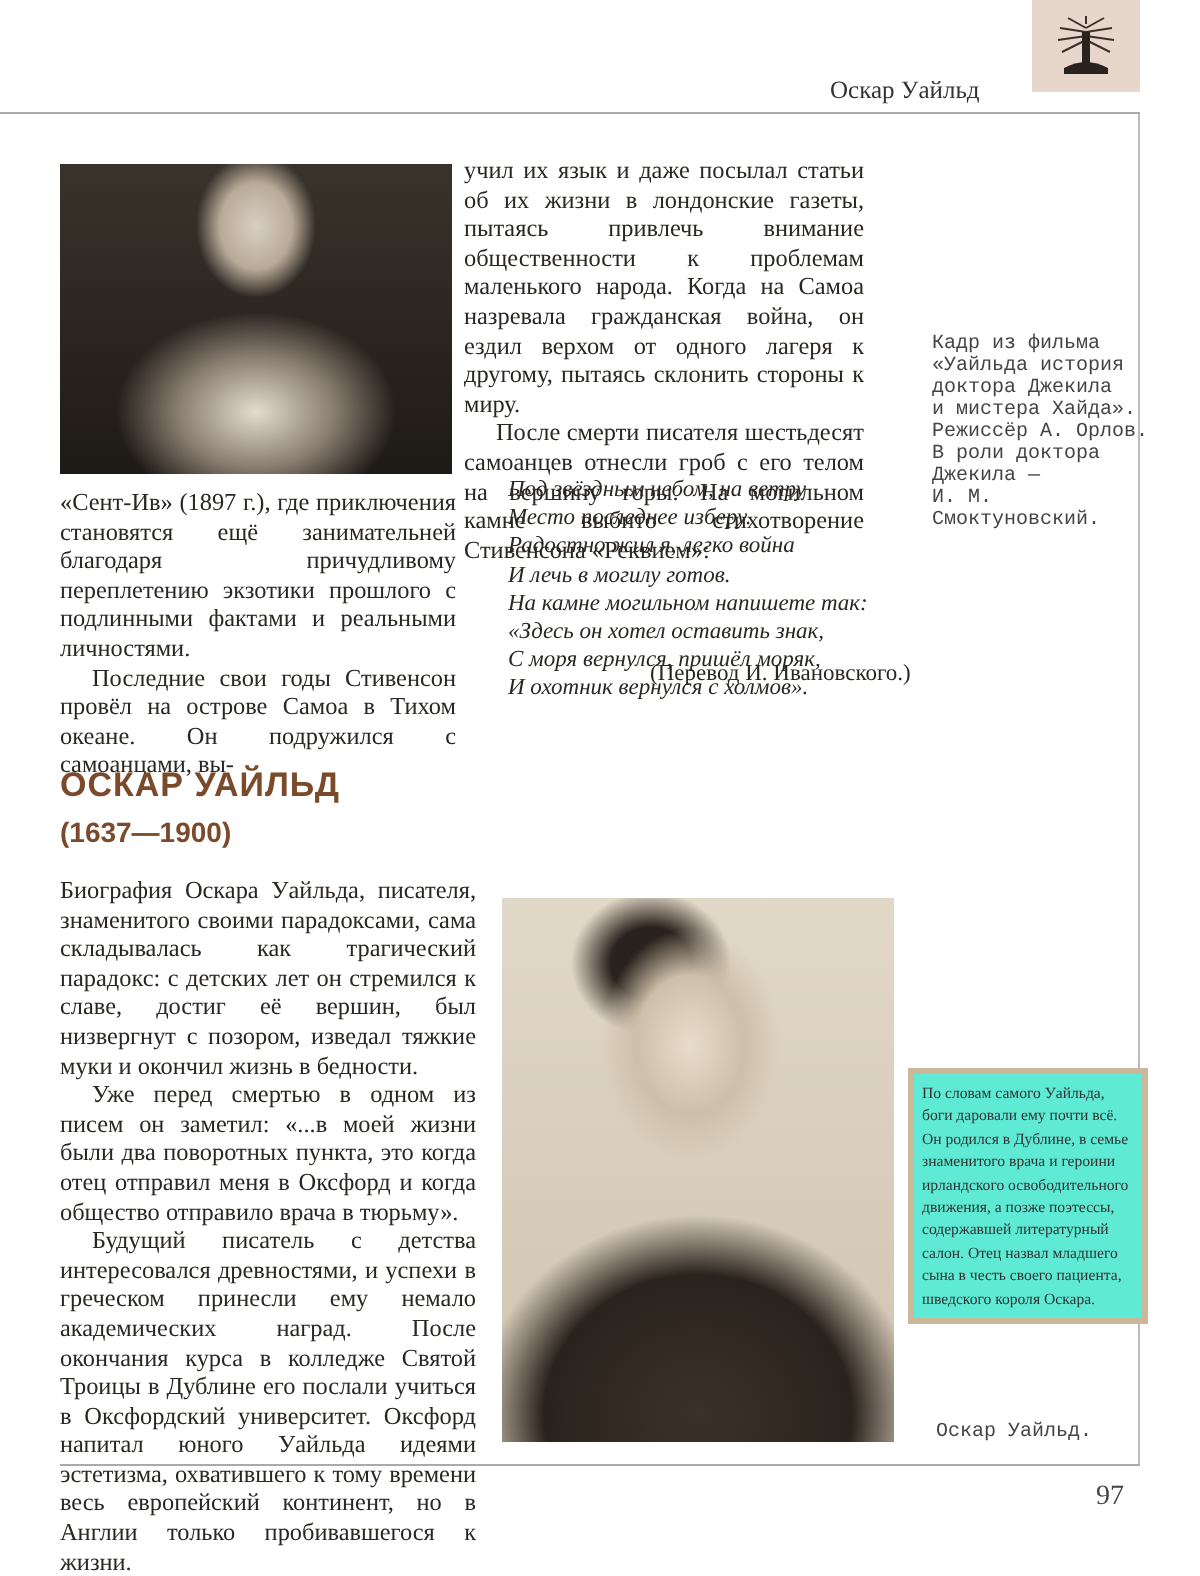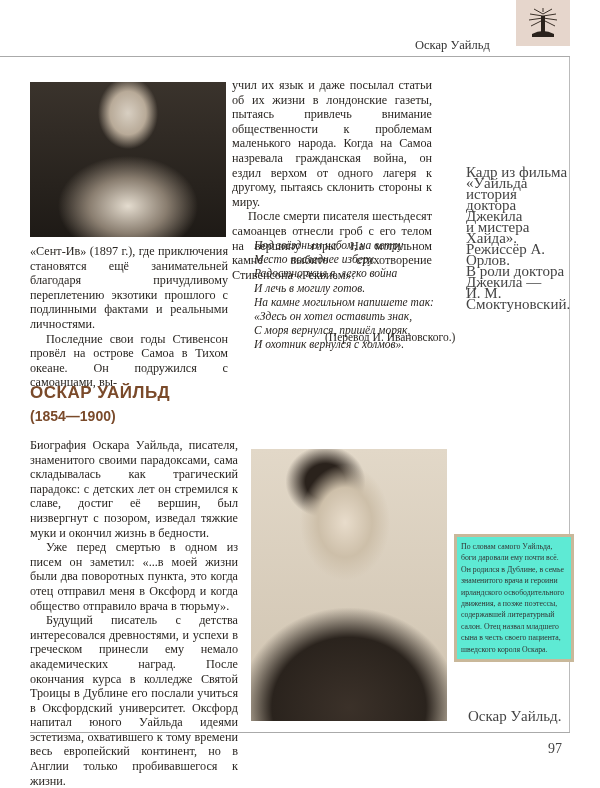--- a/index.html
+++ b/index.html
@@ -18,21 +18,21 @@
                         linear-gradient(#3a332c,#1e1a16); }
   .photo2 { left:251px; top:449px; width:196px; height:272px;
             background: radial-gradient(ellipse 45px 58px at 48% 27%, #e8dccb 0%, #cdbfa9 60%, transparent 100%),
                         radial-gradient(ellipse 40px 36px at 38% 12%, #2a221c 0%, #2a221c 50%, transparent 100%),
                         radial-gradient(ellipse 110px 100px at 50% 95%, #3b3129 0%, #2a231d 70%, transparent 100%),
                         linear-gradient(#e2d8c8,#cfc3b0); }
   .col { font-size:12.2px; line-height:14.6px; text-align:justify; }
   .col p { margin:0; text-indent:0; }
   .col p.ind { text-indent:16px; }
   .poem { font-style:italic; font-size:11.5px; line-height:14.2px; }
-  .caption { font-family:Liberation Serif, serif; font-size:15px; line-height:11px; color:#444; }
+  .caption { font-family:Liberation Mono, monospace; font-size:10px; line-height:11px; color:#444; }
   .sidebox { left:454px; top:534px; width:106px; padding:4px 4px; border:3px solid #c9b89a; background:#5eead4;
              font-size:7.8px; line-height:11.4px; color:#333; }
   .heading { left:30px; top:383px; font-family:"Liberation Sans","DejaVu Sans",sans-serif; font-weight:bold; font-size:17px; color:#7a4a2a; letter-spacing:0.5px; }
   .dates { left:30px; top:408px; font-family:"Liberation Sans","DejaVu Sans",sans-serif; font-weight:bold; font-size:14px; color:#7a4a2a; }
   .pageno { left:548px; top:741px; font-size:14px; color:#444; }
 </style>
 </head>
 <body>
 
 <div class="abs emblem">
@@ -85,21 +85,21 @@
   <div>«Уайльда история</div>
   <div>доктора Джекила</div>
   <div>и мистера Хайда».</div>
   <div>Режиссёр А. Орлов.</div>
   <div>В роли доктора</div>
   <div>Джекила —</div>
   <div>И. М. Смоктуновский.</div>
 </div>
 
 <div class="abs heading">ОСКАР УАЙЛЬД</div>
-<div class="abs dates">(1854—1900)</div>
+<div class="abs dates">(1637—1900)</div>
 
 <div class="abs col" style="left:30px; top:438px; width:208px;">
   <p>Биография Оскара Уайльда, писателя, знаменитого своими парадоксами, сама складывалась как трагический парадокс: с детских лет он стремился к славе, достиг её вершин, был низвергнут с позором, изведал тяжкие муки и окончил жизнь в бедности.</p>
   <p class="ind">Уже перед смертью в одном из писем он заметил: «...в моей жизни были два поворотных пункта, это когда отец отправил меня в Оксфорд и когда общество отправило врача в тюрьму».</p>
   <p class="ind">Будущий писатель с детства интересовался древностями, и успехи в греческом принесли ему немало академических наград. После окончания курса в колледже Святой Троицы в Дублине его послали учиться в Оксфордский университет. Оксфорд напитал юного Уайльда идеями эстетизма, охватившего к тому времени весь европейский континент, но в Англии только пробивавшегося к жизни.</p>
 </div>
 
 <div class="abs photo photo2"></div>
 
 <div class="abs sidebox">По словам самого Уайльда, боги даровали ему почти всё. Он родился в Дублине, в семье знаменитого врача и героини ирландского освободительного движения, а позже поэтессы, содержавшей литературный салон. Отец назвал младшего сына в честь своего пациента, шведского короля Оскара.</div>

